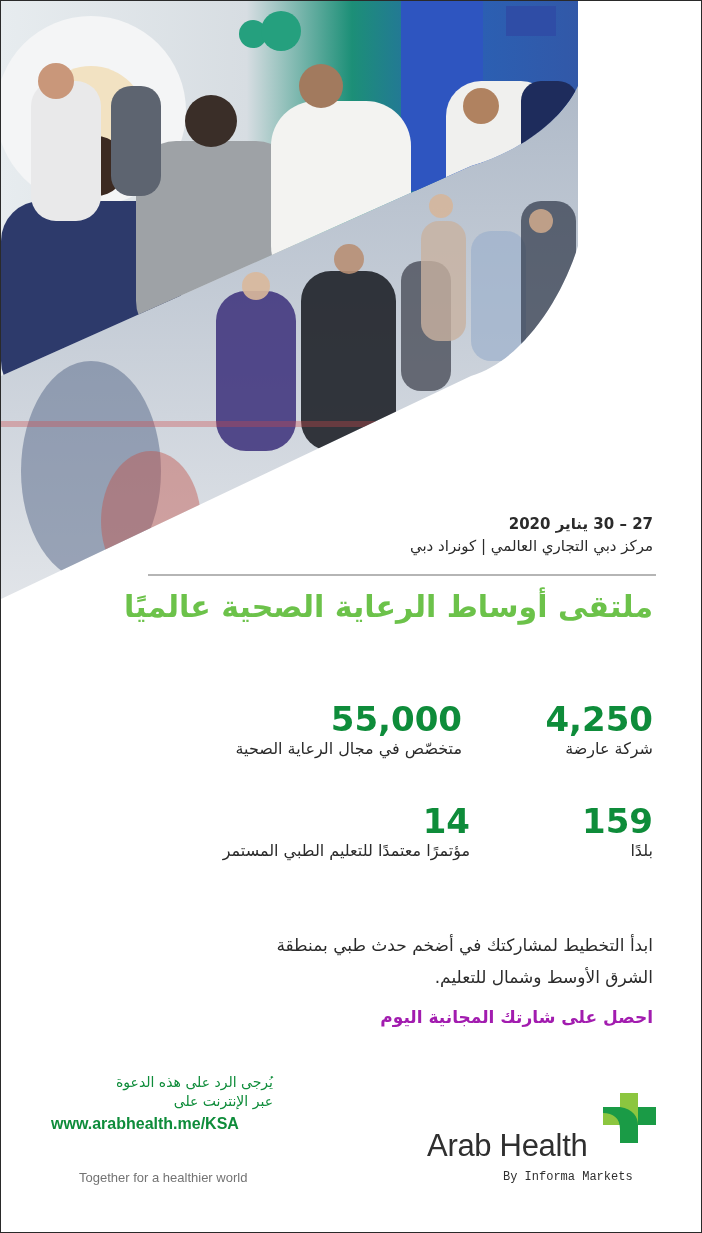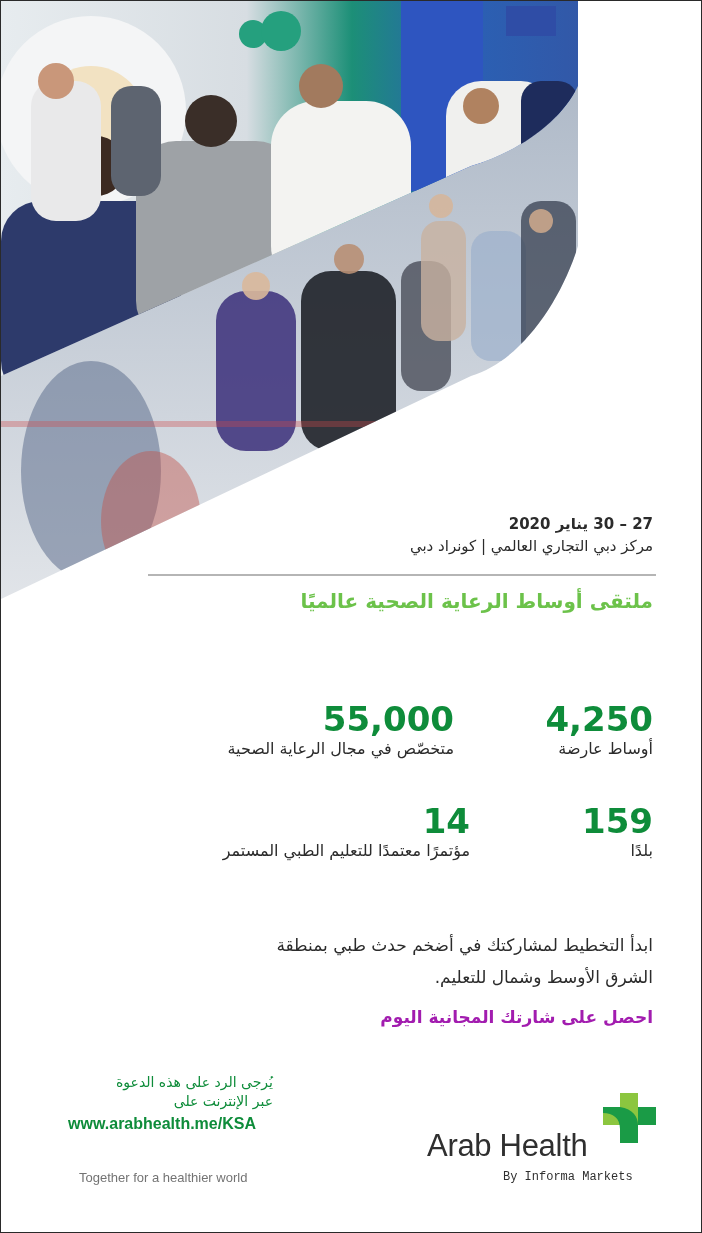--- a/index.html
+++ b/index.html
@@ -58,21 +58,21 @@
       left: 147px;
       top: 573px;
       width: 508px;
       height: 2px;
       background: #b5b5b5;
     }
     .tagline {
       position: absolute;
       right: 48px;
       top: 588px;
-      font-size: 20px;
+      font-size: 30px;
       font-weight: bold;
       color: #6cc24a;
       direction: rtl;
       text-align: right;
       white-space: nowrap;
     }
 
     
     .stat {
       position: absolute;
@@ -90,21 +90,21 @@
     }
     .stat .lbl {
       display: block;
       font-size: 16px;
       color: #2b2b2b;
       line-height: 20px;
       white-space: nowrap;
       margin-top: 2px;
     }
     .stat-1 { right: 48px;  top: 700px; }
-    .stat-2 { right: 247px; top: 700px; }
+    .stat-2 { right: 239px; top: 700px; }
     .stat-3 { right: 48px;  top: 802px; }
     .stat-4 { right: 231px; top: 802px; }
 
     
     .body-copy {
       position: absolute;
       right: 48px;
       top: 928px;
       width: 460px;
       font-size: 17px;
@@ -143,21 +143,21 @@
       white-space: nowrap;
     }
     .rsvp .url {
       display: block;
       font-family: "Liberation Sans", sans-serif;
       font-size: 16px;
       font-weight: bold;
       color: #0e8c3a;
       line-height: 22px;
       direction: ltr;
-      text-align: center;
+      text-align: left;
       white-space: nowrap;
       text-decoration: none;
       margin-top: 2px;
     }
     .slogan {
       position: absolute;
       left: 78px;
       top: 1169px;
       font-family: "Liberation Sans", sans-serif;
       font-size: 13px;
@@ -276,21 +276,21 @@
     </svg>
   </div>
 
   <div class="event-date">27 – 30 يناير 2020</div>
   <div class="event-venue">مركز دبي التجاري العالمي | كونراد دبي</div>
   <div class="divider"></div>
   <div class="tagline">ملتقى أوساط الرعاية الصحية عالميًا</div>
 
   <div class="stat stat-1">
     <span class="num">4,250</span>
-    <span class="lbl">أوساط عارضة</span>
+    <span class="lbl">شركة عارضة</span>
   </div>
   <div class="stat stat-2">
     <span class="num">55,000</span>
     <span class="lbl">متخصّص في مجال الرعاية الصحية</span>
   </div>
   <div class="stat stat-3">
     <span class="num">159</span>
     <span class="lbl">بلدًا</span>
   </div>
   <div class="stat stat-4">

